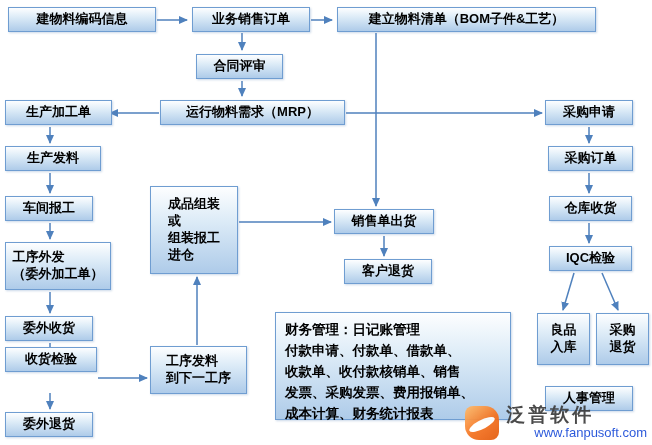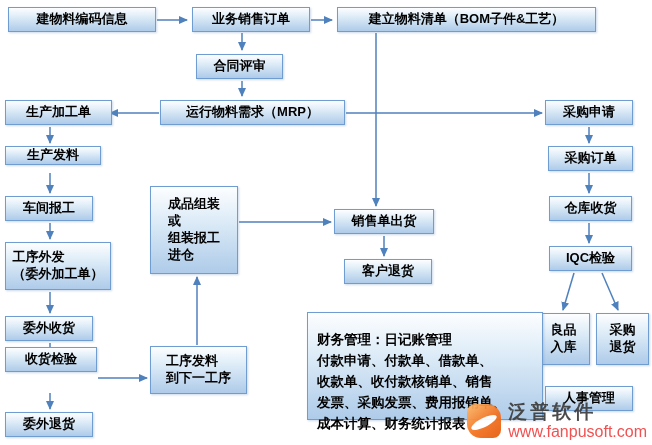--- a/index.html
+++ b/index.html
@@ -13,38 +13,38 @@
     display:flex;align-items:center;justify-content:center;text-align:left;
     border:1px solid #6f9dd1;
     background:linear-gradient(to bottom,#fdfeff 0%,#dcebf7 40%,#aecbe9 100%);
     box-shadow:1px 1px 2px rgba(110,145,190,.35);
     color:#000;font-weight:bold;font-size:13px;line-height:1.3;
     padding:1px 3px;
   }
   .node span{white-space:pre-line;}
   .node--multi{
     align-items:flex-start;justify-content:flex-start;text-align:left;
-    padding:17px 9px;font-size:13.5px;line-height:1.55;margin-left:32px;
+    padding:7px 9px;font-size:13.5px;line-height:1.55;
   }
   .watermark{
     position:absolute;right:5px;bottom:4px;z-index:3;
     display:flex;align-items:center;gap:7px;opacity:.93;padding-left:12px;
   }
   .wm-logo{
     width:34px;height:34px;position:relative;flex:0 0 auto;
     background:linear-gradient(140deg,#ffb05e 10%,#f4711f 55%,#e35a0c 100%);
     border-radius:8px 14px 8px 14px;
   }
   .wm-logo::after{
     content:"";position:absolute;left:3px;top:14px;width:28px;height:9px;
     background:#fff;border-radius:50% 60% 50% 60%;transform:rotate(-28deg);
   }
   .wm-text{display:flex;flex-direction:column;line-height:1.15;}
   .wm-brand{font-weight:bold;font-size:19px;color:#3d3d3d;letter-spacing:3px;}
-  .wm-url{font-size:16px;color:#ef4444;}
+  .wm-url{font-size:13px;color:#1d4ed8;margin-left:28px;}
 </style>
 </head>
 <body>
 
 <div class="canvas">
 
   <svg class="arrows" width="652" height="445" viewBox="0 0 652 445">
     <defs>
       <marker id="ah" markerWidth="9" markerHeight="8" refX="8" refY="4" orient="auto" markerUnits="userSpaceOnUse">
         <path d="M0,0 L9,4 L0,8 Z" fill="#4f81bd"></path>
@@ -90,21 +90,21 @@
     </div>
   <div class="node" style="left:5px;top:100px;width:107px;height:25px">
       <span>生产加工单</span>
     </div>
   <div class="node" style="left:160px;top:100px;width:185px;height:25px">
       <span>运行物料需求（MRP）</span>
     </div>
   <div class="node" style="left:545px;top:100px;width:88px;height:25px">
       <span>采购申请</span>
     </div>
-  <div class="node" style="left:5px;top:146px;width:96px;height:19px">
+  <div class="node" style="left:5px;top:146px;width:96px;height:25px">
       <span>生产发料</span>
     </div>
   <div class="node" style="left:548px;top:146px;width:85px;height:25px">
       <span>采购订单</span>
     </div>
   <div class="node" style="left:5px;top:196px;width:88px;height:25px">
       <span>车间报工</span>
     </div>
   <div class="node" style="left:150px;top:186px;width:88px;height:88px">
       <span>成品组装

